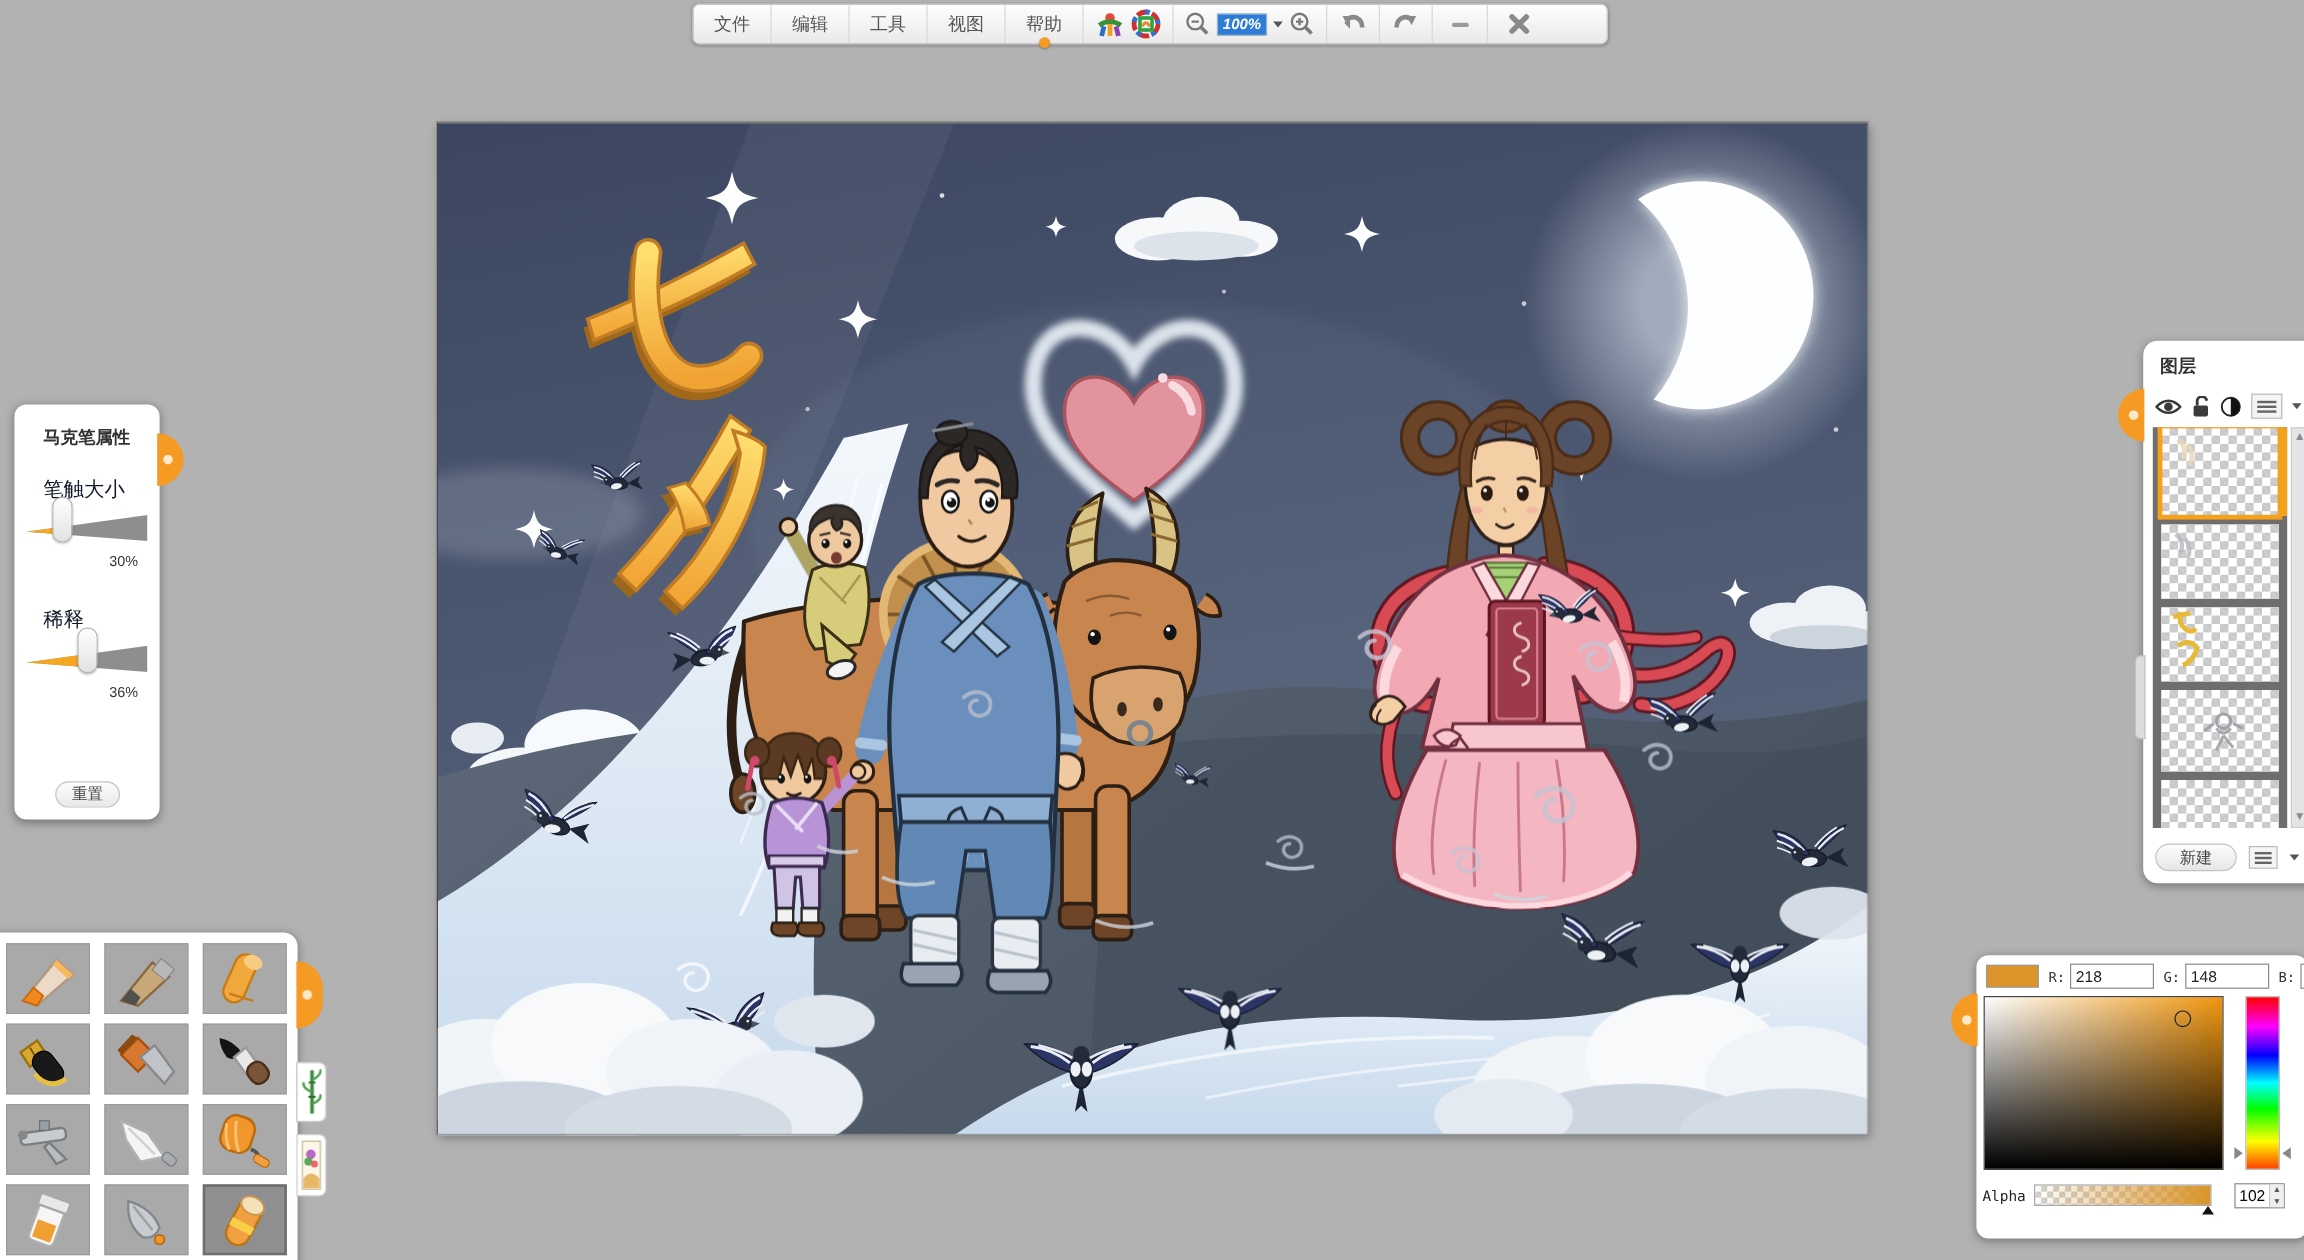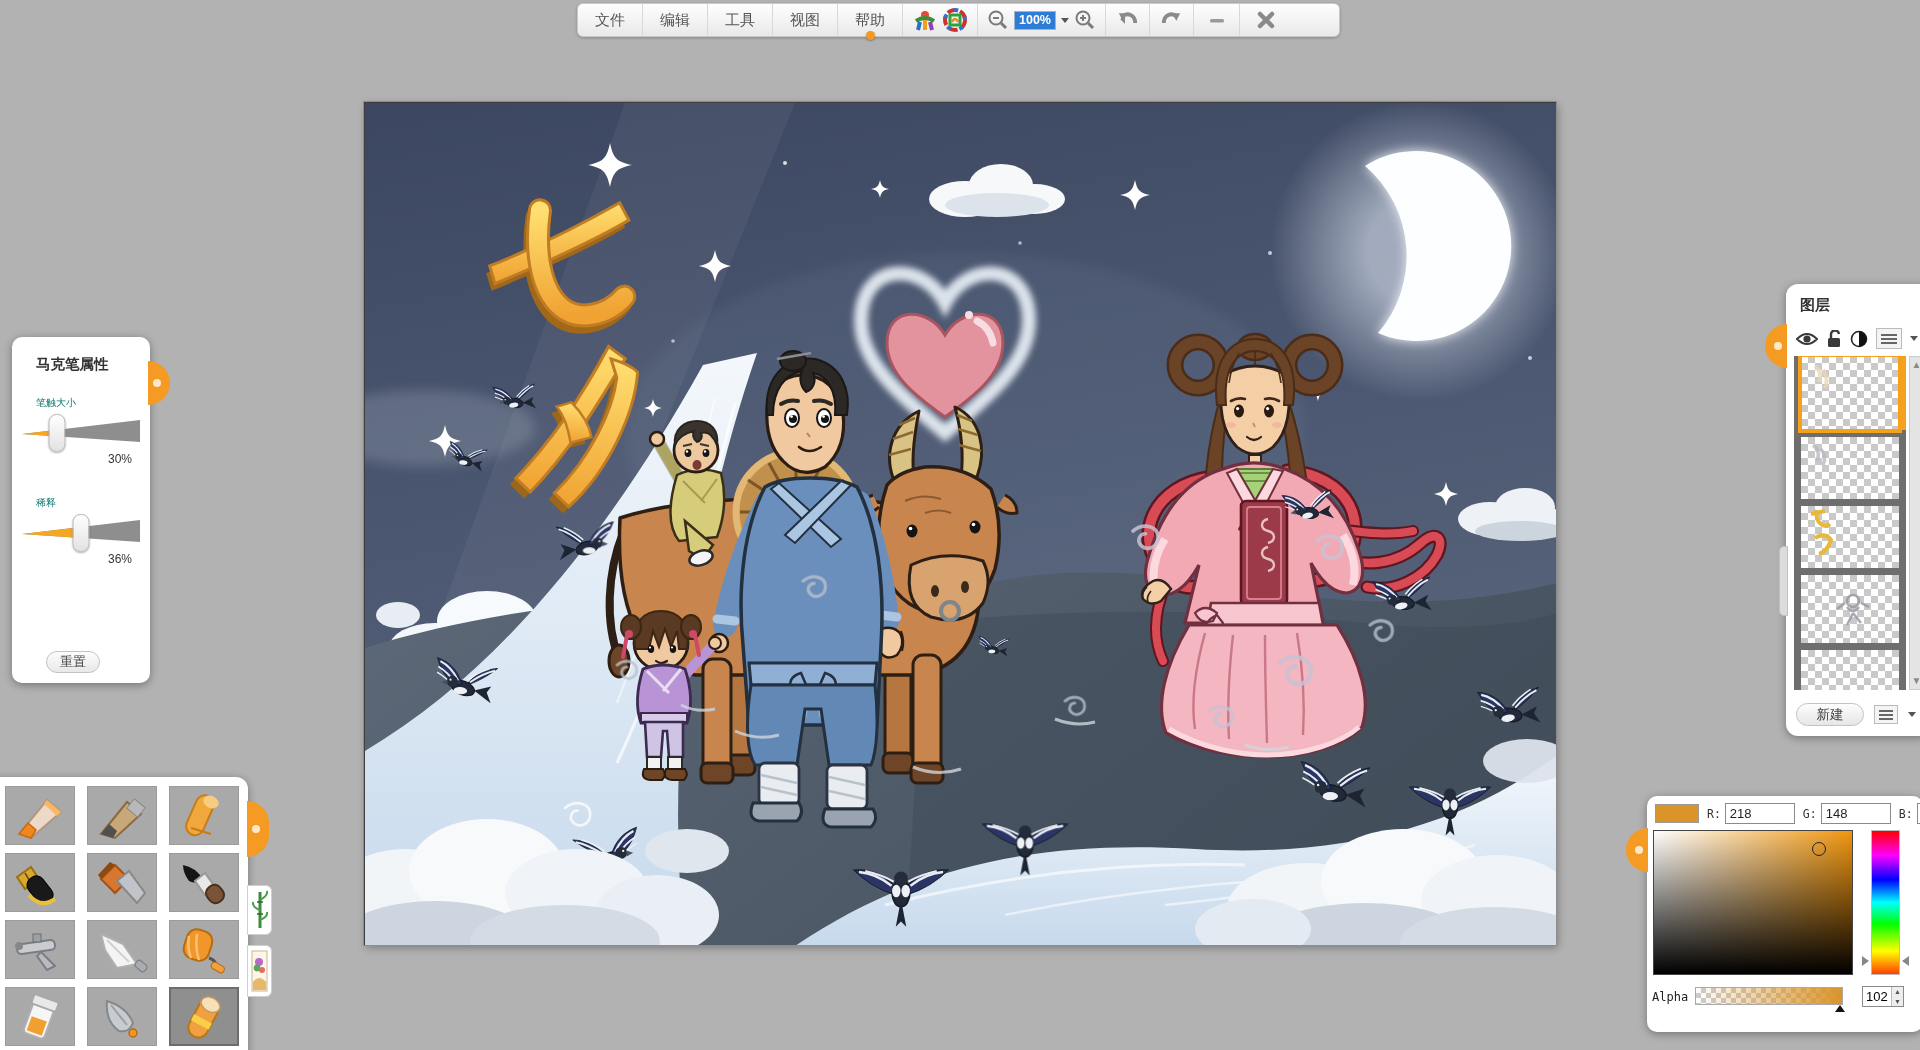--- a/index.html
+++ b/index.html
@@ -26,38 +26,38 @@
     color:#555; border-right:1px solid #d8d8d8; cursor:default; }
   .tb-btn { display:flex; align-items:center; justify-content:center;
     border-right:1px solid #d8d8d8; padding:0 10px; }
   #logo-box { display:flex; align-items:center; gap:4px; padding:0 9px;
     border-right:1px solid #d8d8d8; position:relative; }
   #zoom-group { display:flex; align-items:center; gap:5px; padding:0 9px;
     border-right:1px solid #d8d8d8; }
   #zoom-value { width:42px; height:19px; background:#fff; border:1px solid #9fb6c9;
     display:flex; }
   #zoom-value span { flex:1; background:#2e7cd6; color:#fff; font-weight:bold;
-    font-size:12.5px; text-align:center; line-height:17px; }
+    font-size:12.5px; text-align:center; line-height:17px;font-style:italic; }
   .caret-down { width:0; height:0; border-left:4px solid transparent;
     border-right:4px solid transparent; border-top:5px solid #555; }
   #toolbar-dot { position:absolute; left:866px; top:31px; width:9px; height:9px;
     border-radius:50%; background:#f59a23; box-shadow:0 1px 2px rgba(0,0,0,.3); }
 
   
   #canvas-wrap { position:absolute; left:364px; top:102px; width:1192px; height:843px;
     border:1px solid #3e3e3e; outline:1px solid #8d8d8d;
     box-shadow:2px 3px 8px rgba(0,0,0,.3); }
   #canvas-wrap svg { display:block; }
 
   
-  #marker-panel { left:12px; top:337px; width:138px; height:346px; }
+  #marker-panel { left:12px; top:337px; width:121px; height:346px; }
   #marker-panel h3 { font-size:14.5px; color:#333; font-weight:bold;
     margin:18px 0 0 24px; }
   .slider-block { margin:22px 10px 0 10px; position:relative; }
-  .slider-label { font-size:10px; color:#0f766e; margin-left:14px; }
+  .slider-label { font-size:17px; color:#0f172a; margin-left:14px; }
   .wedge { position:relative; height:26px; margin-top:8px;
     clip-path:polygon(0 62%, 100% 8%, 100% 92%); background:#8e8e8e; }
   .wedge .fill { position:absolute; left:0; top:0; bottom:0; background:#f5a623; }
   .thumb { position:absolute; top:-6px; width:17px; height:38px; border-radius:8px;
     background:linear-gradient(#ffffff,#e2e2e2); border:1px solid #b5b5b5;
     box-shadow:0 1px 2px rgba(0,0,0,.3); transform:translateX(-50%); }
   .slider-value { font-size:12px; color:#333; text-align:right; margin:8px 8px 0 0; }
   #reset-btn { position:absolute; left:34px; bottom:10px; width:54px; height:22px;
     border:1px solid #c3c3c3; border-radius:11px;
     background:linear-gradient(#fdfdfd,#e8e8e8); font-size:13px; color:#444;

